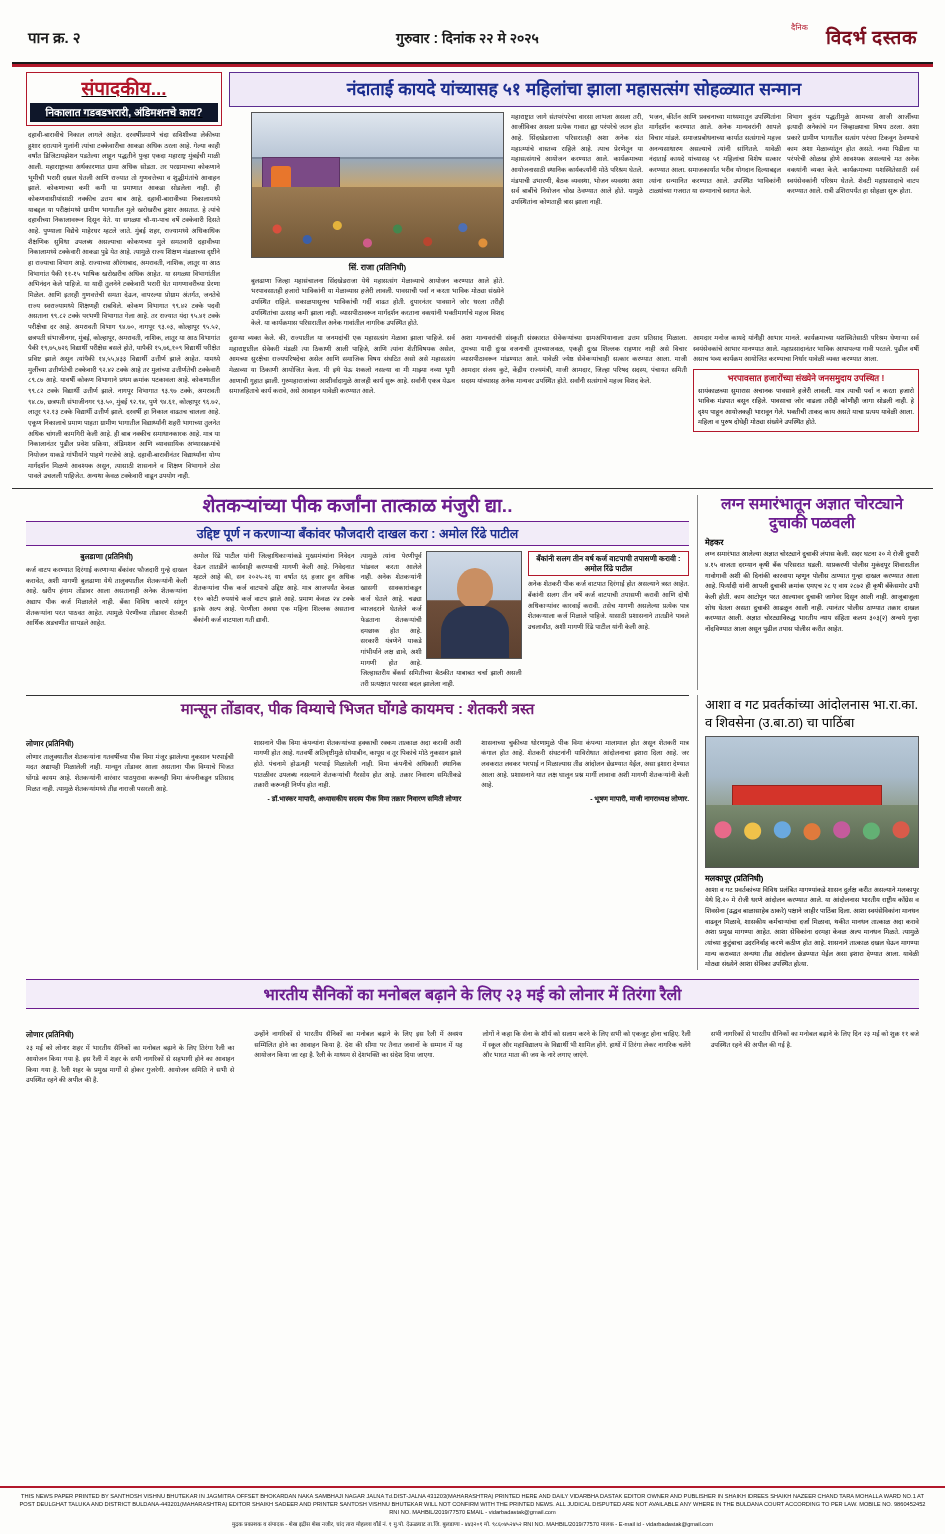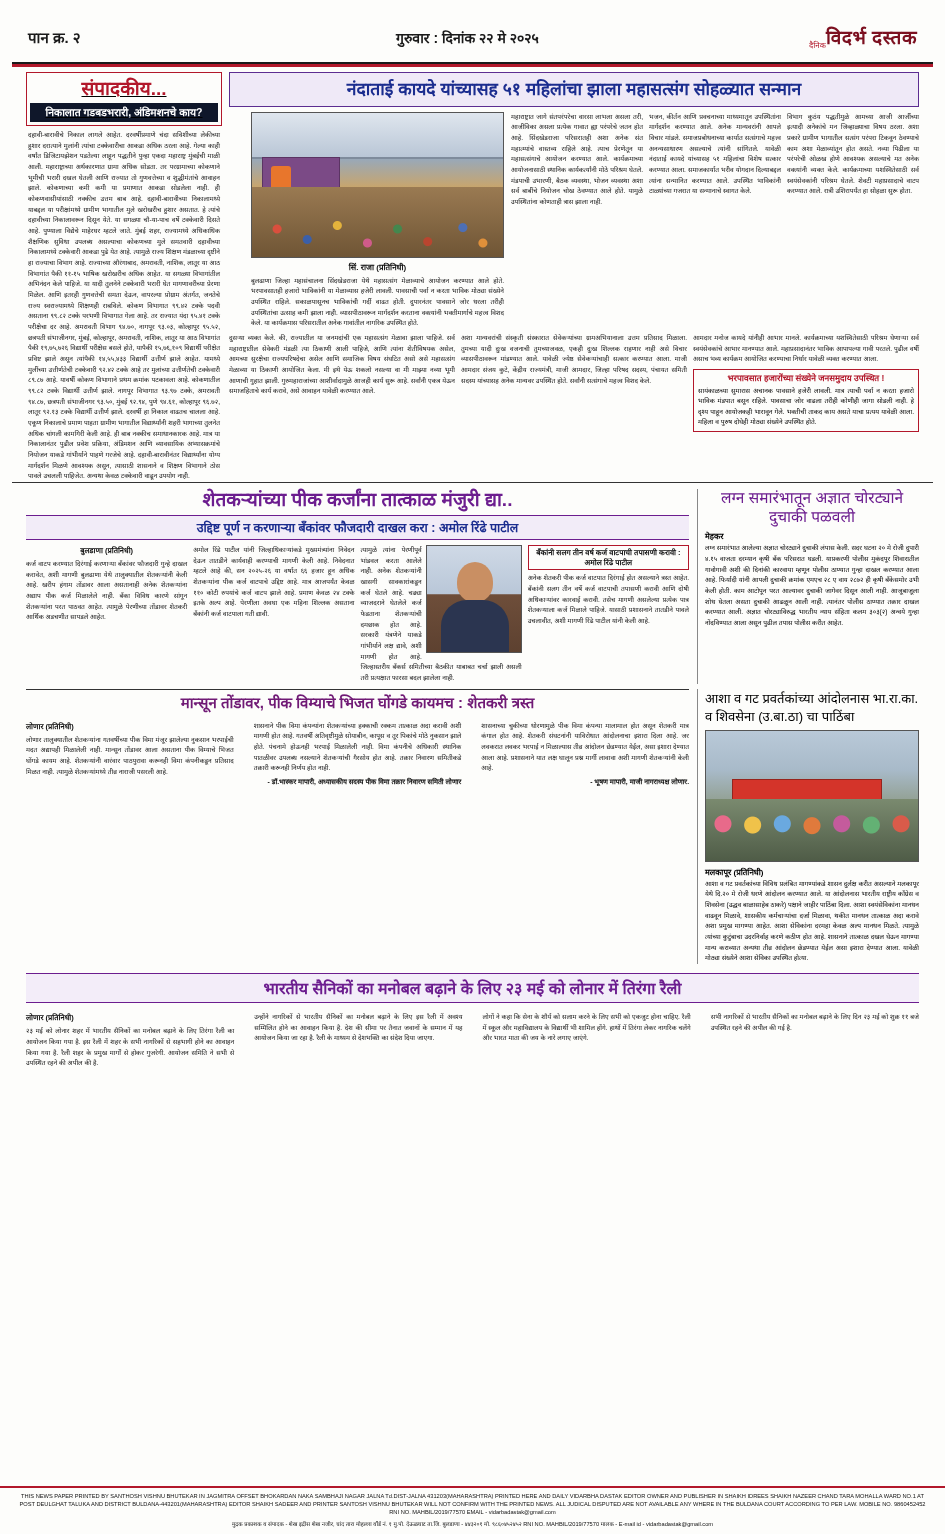--- a/index.html
+++ b/index.html
@@ -38,23 +38,23 @@
     flex: 1;
     text-align: center;
     font-size: 14px;
     font-weight: bold;
     color: #1a1a1a;
   }
   .masthead .logo {
     width: 210px;
     text-align: right;
     display: flex;
-    align-items: flex-end;
+    align-items: flex-start;
     justify-content: flex-end;
-    gap: 0;
+    gap: 18px;
   }
   .logo .logo-small {
     font-size: 8px;
     color: #b2182b;
     line-height: 1.05;
     text-align: right;
   }
   .logo .logo-main {
     font-size: 19px;
     font-weight: bold;
@@ -203,20 +203,21 @@
     margin-bottom: 2px;
   }
   .box-note .bn-body { font-size: 6.6px; line-height: 1.6; text-align: justify; }
 
   
   .mid {
     display: flex;
     gap: 8px;
     padding: 6px 14px 0 14px;
     border-top: 1px solid #333;
+    margin-top: 6px;
   }
   .mid-main { flex: 1; }
   .mid-side { width: 222px; border-left: 1px solid #888; padding-left: 7px; }
 
   .hd-purple {
     font-size: 19px;
     font-weight: bold;
     color: #6c1d8f;
     text-align: center;
     line-height: 1.2;
@@ -250,21 +251,21 @@
   .portrait:before {
     content: ""; position: absolute; left: 30px; top: 16px; width: 36px; height: 40px;
     background: #c98f63; border-radius: 50% 50% 45% 45%;
   }
   .portrait:after {
     content: ""; position: absolute; left: 14px; top: 54px; width: 68px; height: 56px;
     background: #2b3550; border-radius: 26px 26px 0 0;
   }
   .side-box .sb-title {
     font-size: 15.5px;
-    font-weight: normal;
+    font-weight: bold;
     color: #6c1d8f;
     text-align: center;
     line-height: 1.2;
   }
   .sb-sub {
     font-size: 8px;
     font-weight: bold;
     text-align: left;
     margin-top: 4px;
   }
@@ -300,21 +301,21 @@
   }
   .band-title {
     font-size: 15px;
     font-weight: bold;
     color: #701a75;
     text-align: center;
     border-top: 1px solid #333;
     padding-top: 4px;
     line-height: 1.2;
   }
-  .band-cols { display: flex; gap: 20px; margin-top: 9px; }
+  .band-cols { display: flex; gap: 20px; margin-top: 20px; }
   .band-cols .col { flex: 1; }
   .quote {
     font-size: 6.8px;
     font-weight: bold;
     text-align: right;
     line-height: 1.5;
     margin-top: 3px;
   }
   .hd-blue-box {
     border-top: 1px solid #6c1d8f;

